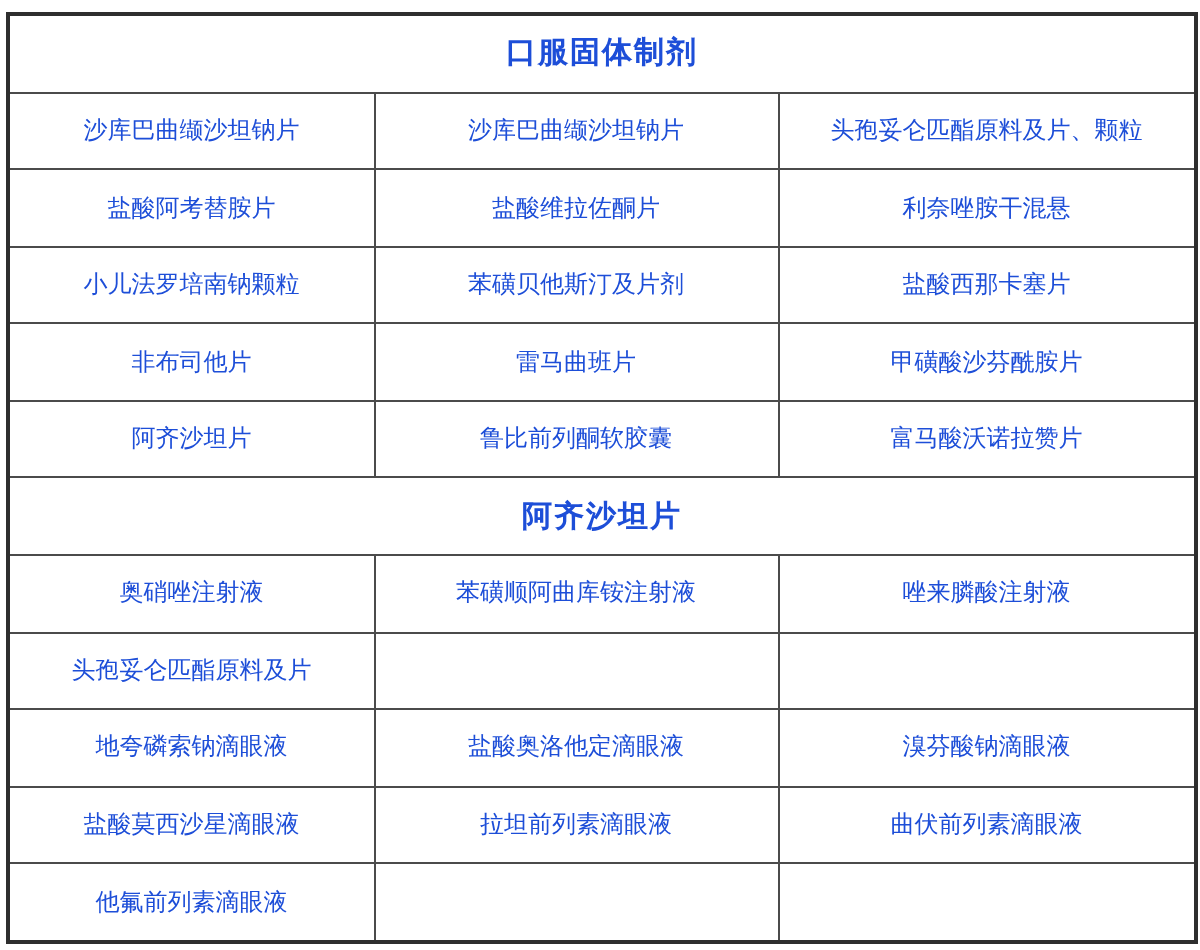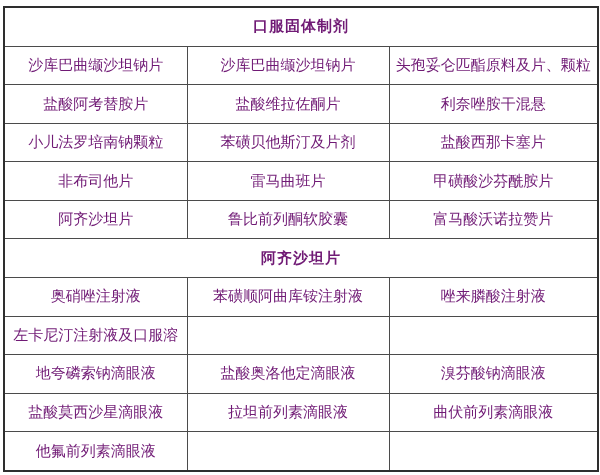--- a/index.html
+++ b/index.html
@@ -18,33 +18,33 @@
     height: 466px;
     border-collapse: collapse;
     table-layout: fixed;
     border: 2px solid #2e2e2e;
   }
   .drug-table td, .drug-table th {
     border: 1px solid #4b4b4b;
     padding: 0 2px;
     text-align: center;
     vertical-align: middle;
-    color: #701a75;
+    color: #1d4ed8;
     height: 31px;
     overflow: hidden;
     white-space: nowrap;
     margin-left: 44px;
   }
   .drug-table th.section-header {
     font-size: 15px;
     font-weight: bold;
     letter-spacing: 1px;
   }
   .drug-table td.cell {
-    font-size: 15px;
+    font-size: 12px;
     font-weight: normal;
   }
 </style>
 </head>
 <body>
 
 <table class="drug-table">
   <colgroup>
     <col style="width:183px">
     <col style="width:202px">
@@ -83,21 +83,21 @@
 
     <tr>
       <th class="section-header" colspan="3">阿齐沙坦片</th>
     </tr>
     <tr>
       <td class="cell">奥硝唑注射液</td>
       <td class="cell">苯磺顺阿曲库铵注射液</td>
       <td class="cell">唑来膦酸注射液</td>
     </tr>
     <tr>
-      <td class="cell">左卡尼汀注射液及口服溶</td>
+      <td class="cell">头孢妥仑匹酯原料及片</td>
       <td class="cell"></td>
       <td class="cell"></td>
     </tr>
 
     <tr>
       <td class="cell">地夸磷索钠滴眼液</td>
       <td class="cell">盐酸奥洛他定滴眼液</td>
       <td class="cell">溴芬酸钠滴眼液</td>
     </tr>
     <tr>

